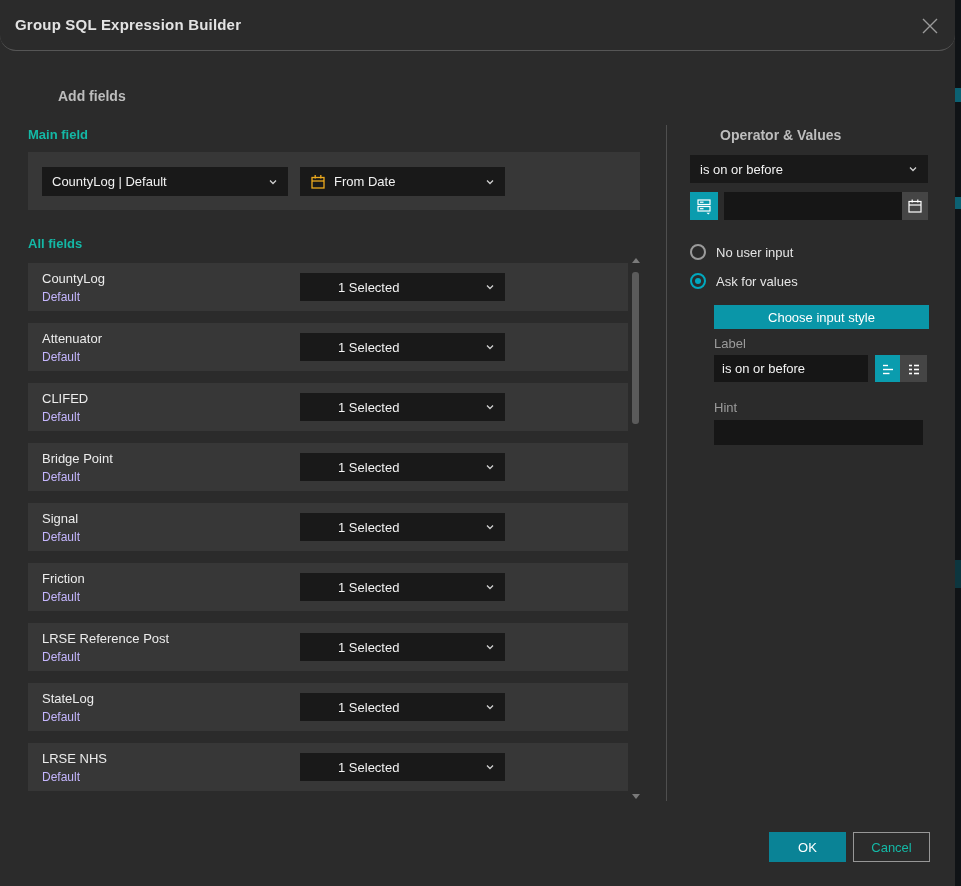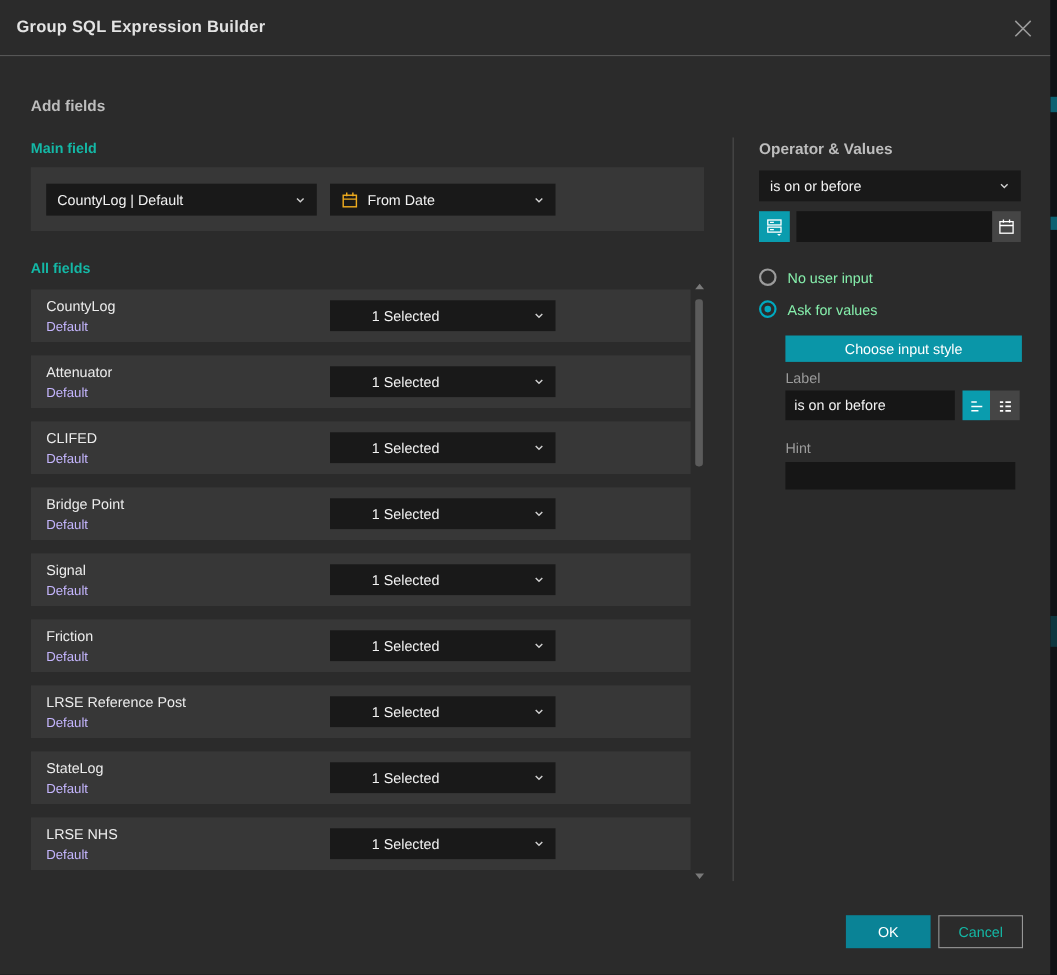--- a/index.html
+++ b/index.html
@@ -5,25 +5,25 @@
   * { margin:0; padding:0; box-sizing:border-box; }
   html,body { width:961px; height:886px; background:#101316; overflow:hidden;
               font-family:"Liberation Sans", sans-serif; }
   .dialog { position:absolute; left:0; top:0; width:955px; height:886px; background:#2b2b2b; }
 
   
   .bg-sliver { position:absolute; right:0; top:0; width:6px; height:886px; background:#101316; }
   .sliver-teal { position:absolute; right:0; width:6px; background:#0c6172; }
 
   
-  .header { position:absolute; left:0; top:0; width:955px; height:51px; border-bottom:1px solid #565656; }
+  .header { position:absolute; left:0; top:0; width:955px; height:51px; border-bottom:1px solid #565656;border-radius:16px; }
   .title { position:absolute; left:15px; top:16px; font-size:15px; font-weight:bold; color:#e3e3e3; letter-spacing:.2px; }
   .close-btn { position:absolute; right:14px; top:15px; width:22px; height:22px; cursor:pointer; }
 
-  .h-section { position:absolute; font-size:14px; font-weight:bold; color:#bdbdbd; }
+  .h-section { position:absolute; font-size:14px; font-weight:bold; color:#bdbdbd;margin-left:30px; }
   .h-sub { position:absolute; font-size:13px; font-weight:bold; color:#14b8a6; }
 
   .panel { position:absolute; background:#373737; }
 
   .select { position:absolute; background:#191919; color:#f2f2f2; font-size:13px;
             display:flex; align-items:center; padding:0 10px; cursor:pointer; }
   .select .lbl { flex:1; white-space:nowrap; overflow:hidden; }
   .chev { width:10px; height:10px; flex:0 0 auto; margin-left:6px; }
 
   
@@ -48,21 +48,21 @@
   .teal-bg { background:#0a9cae; }
   .gray-bg { background:#454545; }
 
   .tinput { position:absolute; background:#161616; border:none; outline:none; color:#f2f2f2;
             font-size:13px; padding:0 8px; font-family:"Liberation Sans", sans-serif; }
 
   .radio-row { position:absolute; left:690px; display:flex; align-items:center; cursor:pointer; }
   .radio { width:16px; height:16px; border-radius:50%; border:2px solid #9b9b9b; margin-right:10px; position:relative; flex:0 0 auto; }
   .radio.sel { border-color:#00a9bf; }
   .radio.sel::after { content:""; position:absolute; left:3px; top:3px; width:6px; height:6px; border-radius:50%; background:#00a9bf; }
-  .radio-row .rlabel { font-size:13px; color:#86efac; }
+  .radio-row .rlabel { font-size:13px; color:#e5e5e5; }
 
   .btn { position:absolute; display:flex; align-items:center; justify-content:center;
          font-size:13px; cursor:pointer; }
   .choose-btn { left:714px; top:305px; width:215px; height:24px; background:#0a96a8; color:#ffffff; }
   .caption { position:absolute; font-size:13px; color:#9b9b9b; }
 
   .ok-btn { left:769px; top:832px; width:77px; height:30px; background:#0a8396; color:#ffffff; }
   .cancel-btn { left:853px; top:832px; width:77px; height:30px; background:transparent;
                 border:1px solid #979797; color:#14b8a6; }
 </style>

